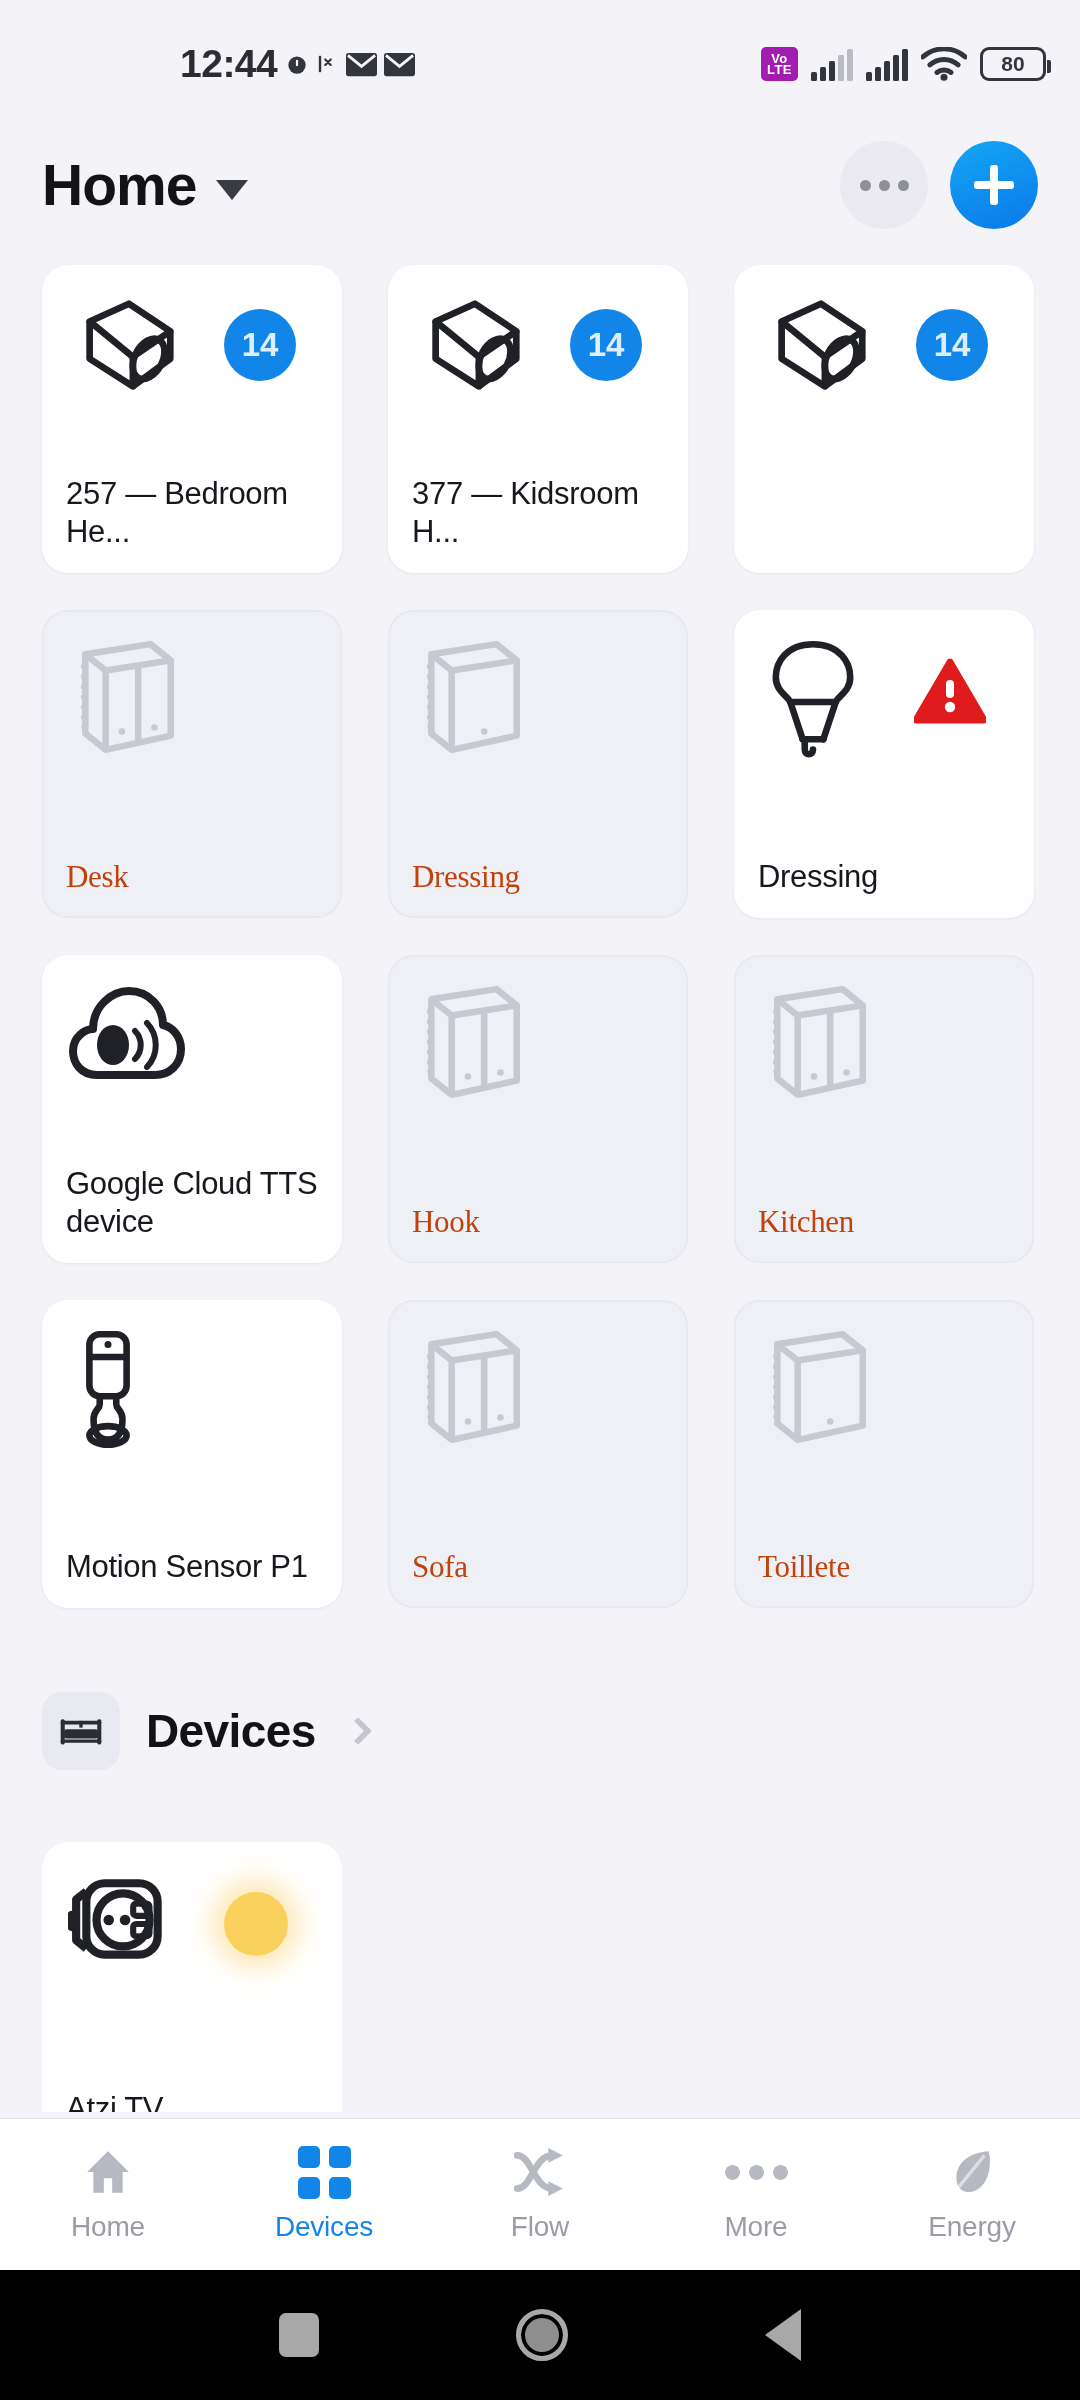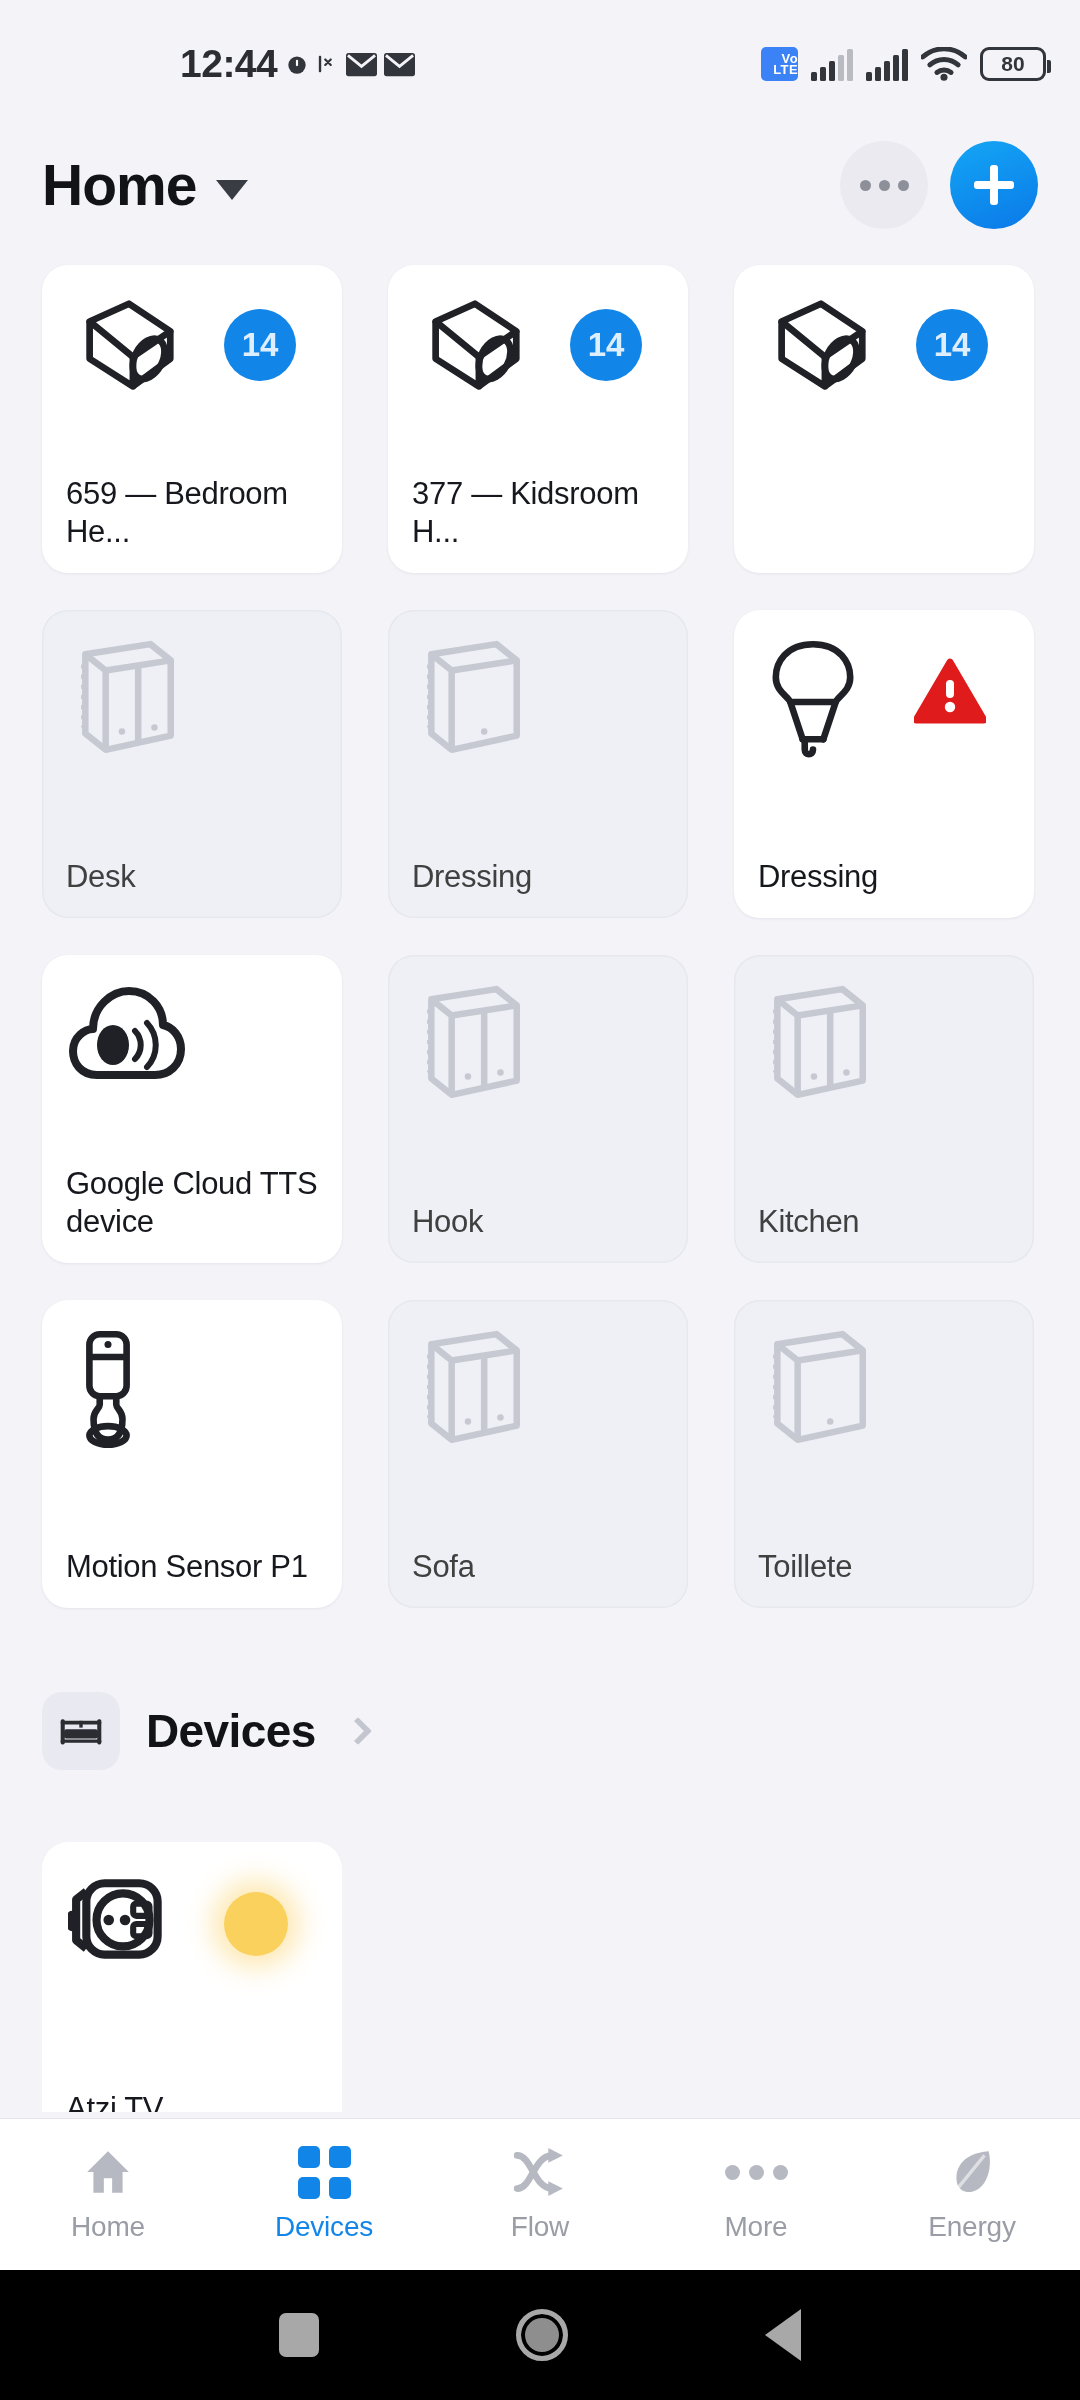--- a/index.html
+++ b/index.html
@@ -16,23 +16,23 @@
     position:absolute; top:12px; left:0; width:1080px; height:104px;
     display:flex; align-items:center; padding:0 34px;
     color:#33353c;
   }
   .sb-left { display:flex; align-items:center; gap:7px; margin-left:146px; }
   .sb-clock { font-size:39px; font-weight:700; letter-spacing:-0.5px; color:#2b2d33; }
   .sb-right { margin-left:auto; display:flex; align-items:flex-end; gap:13px; }
   .glyph { display:block; }
 
   .volte {
-    width:37px; height:34px; background:#3b82f6; border-radius:5px;
+    width:37px; height:34px; background:#a21caf; border-radius:5px;
     color:#fff; font-size:13px; font-weight:700; line-height:11px;
-    display:flex; flex-direction:column; align-items:flex-end; justify-content:center;
+    display:flex; flex-direction:column; align-items:center; justify-content:center;
     letter-spacing:0.4px;
   }
   .bars { display:flex; align-items:flex-end; gap:3px; height:32px; }
   .bars i { width:6px; background:#33353c; border-radius:1.5px; display:block; }
   .bars i.b1{height:9px;} .bars i.b2{height:14px;} .bars i.b3{height:20px;}
   .bars i.b4{height:26px;} .bars i.b5{height:32px;}
   .bars.faded i.b4, .bars.faded i.b5 { background:#b9bbc3; }
 
   .battery {
     width:66px; height:34px; border:3.5px solid #33353c; border-radius:9px;
@@ -86,21 +86,21 @@
   .card.on  { background:#ffffff; box-shadow:0 1px 3px rgba(40,40,70,0.07); }
   .card.off { background:#eef0f5; box-shadow:inset 0 0 0 1.5px #e6e8ef; }
 
   .card-top { height:140px; position:relative; }
   .card-icon { position:absolute; left:2px; top:4px; }
   .card-label {
     margin-top:auto; font-size:31px; line-height:38px;
     letter-spacing:-0.3px; word-break:break-word;
   }
   .card.on  .card-label { color:#16181d; }
-  .card.off .card-label { color:#404040; }
+  .card.off .card-label { color:#c2410c;font-family:Liberation Serif, serif; }
 
   .badge-num {
     position:absolute; right:22px; top:20px;
     width:72px; height:72px; border-radius:50%;
     background:#1285e8; color:#ddeeff;
     font-size:33px; font-weight:600;
     display:flex; align-items:center; justify-content:center;
   }
   .badge-warn { position:absolute; right:24px; top:24px; }
   .badge-glow {
@@ -249,21 +249,21 @@
         <span class="card-icon"><svg width="118" height="108" viewBox="0 0 60 54">
         <g fill="none" stroke="#1f2126" stroke-width="3.4" stroke-linejoin="round">
           <path d="M11 14 L31 5 L52 19 L33 32 Z"></path>
           <path d="M11 14 L11 33 L33 47 L33 32"></path>
           <path d="M52 19 L52 33 L33 47"></path>
           <ellipse cx="41" cy="33" rx="7" ry="11" transform="rotate(28 41 33)"></ellipse>
         </g>
             </svg></span>
         <div class="badge-num">14</div>
       </div>
-      <div class="card-label">659 — Bedroom He...</div>
+      <div class="card-label">257 — Bedroom He...</div>
     </div>
       <div class="card on">
       <div class="card-top">
         <span class="card-icon"><svg width="118" height="108" viewBox="0 0 60 54">
         <g fill="none" stroke="#1f2126" stroke-width="3.4" stroke-linejoin="round">
           <path d="M11 14 L31 5 L52 19 L33 32 Z"></path>
           <path d="M11 14 L11 33 L33 47 L33 32"></path>
           <path d="M52 19 L52 33 L33 47"></path>
           <ellipse cx="41" cy="33" rx="7" ry="11" transform="rotate(28 41 33)"></ellipse>
         </g>

